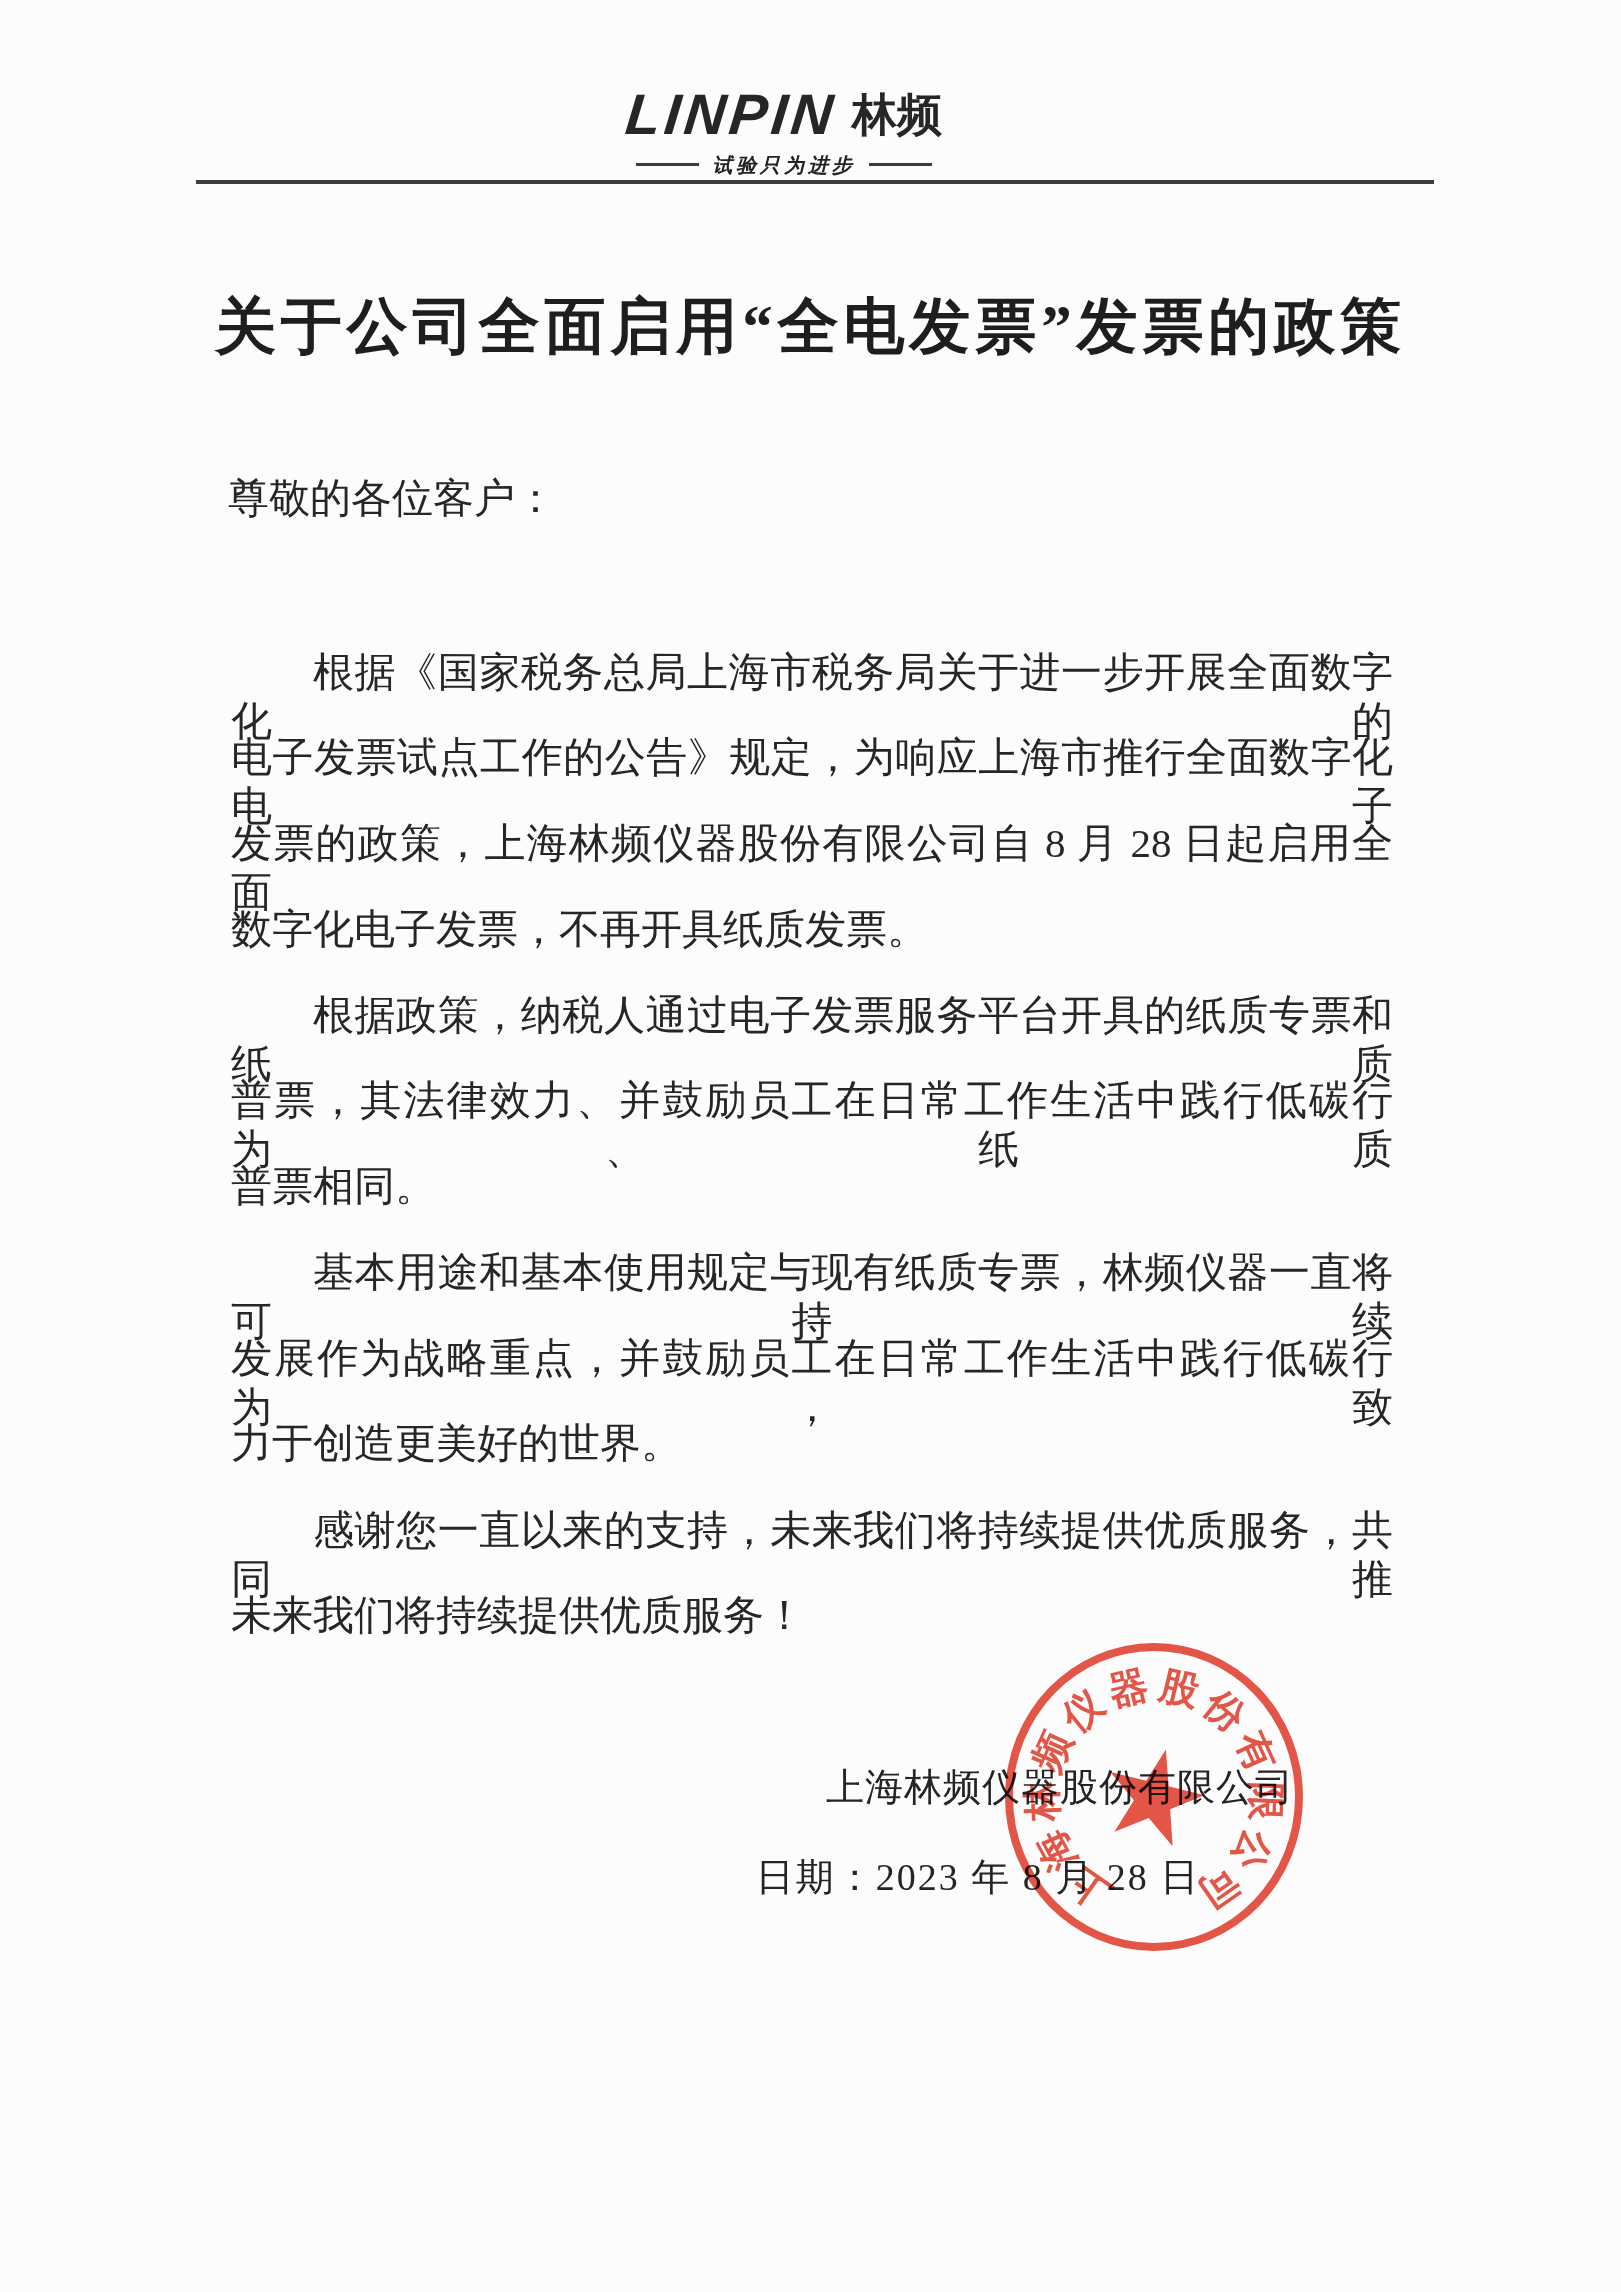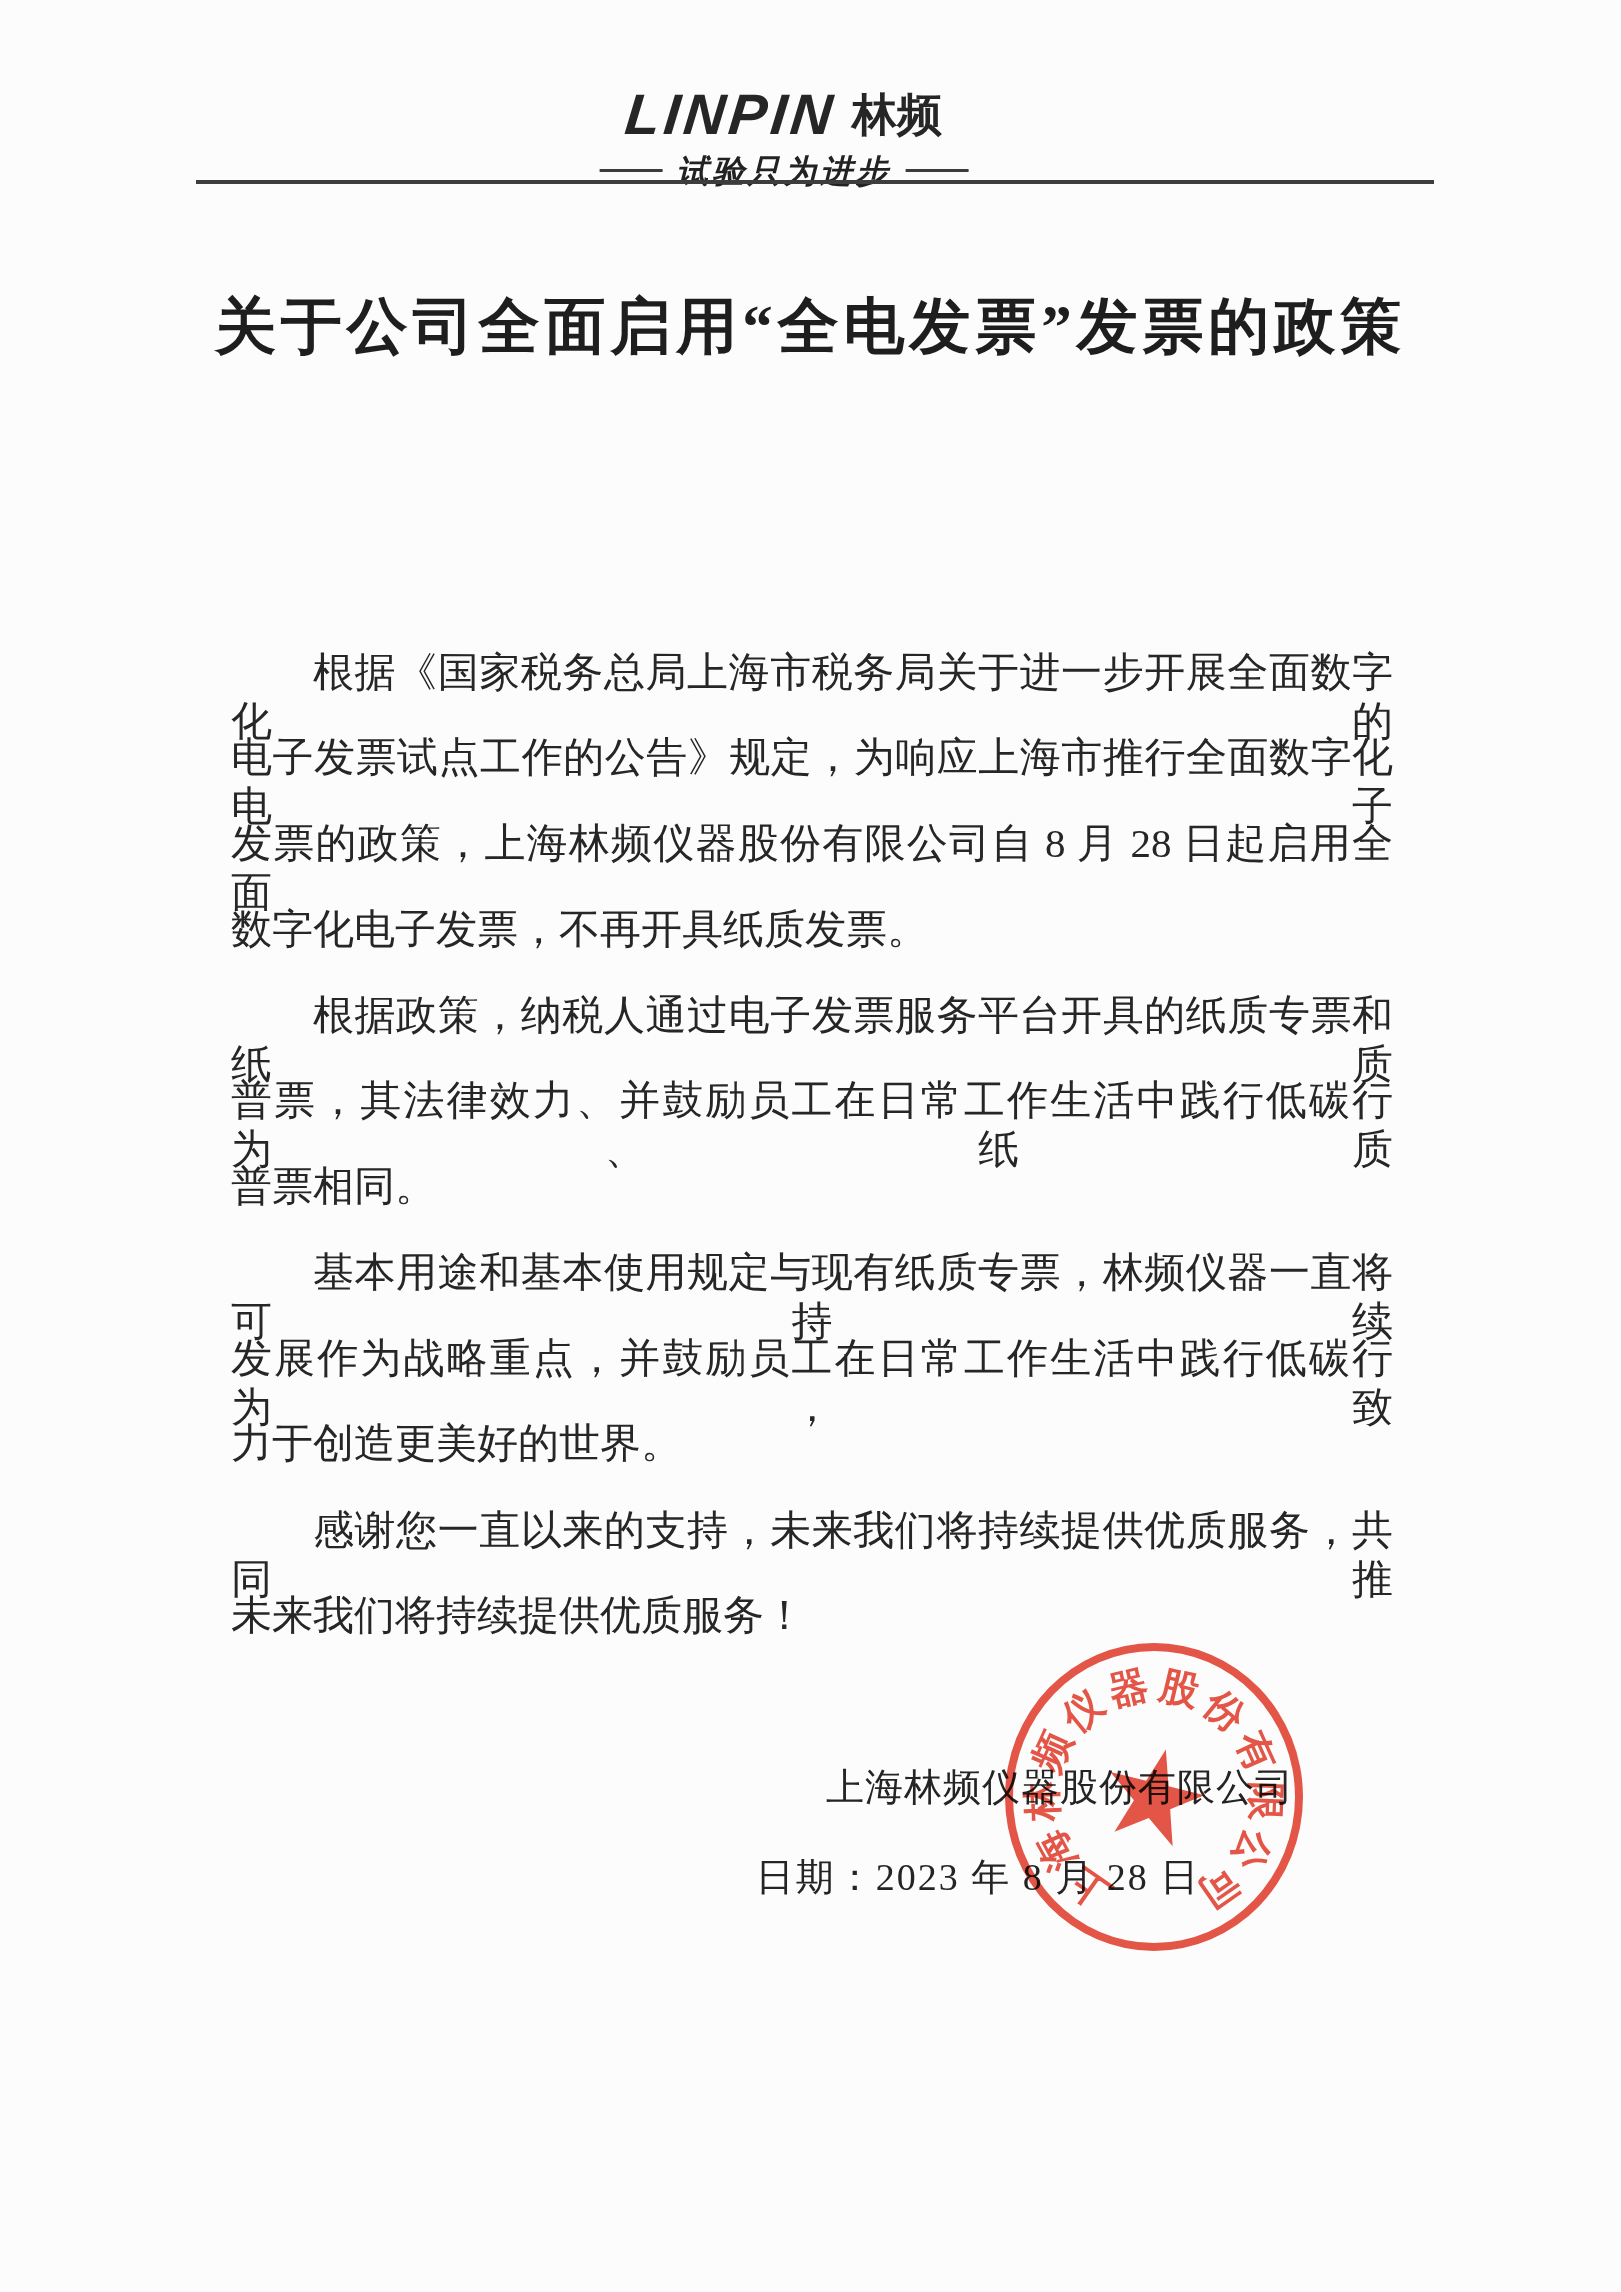--- a/index.html
+++ b/index.html
@@ -21,21 +21,21 @@
     font-weight:700;font-style:italic;
     font-size:57px;line-height:1;
     letter-spacing:3.9px;color:#262626;
     transform:skewX(-6deg);
   }
   .logo-cjk{font-weight:700;font-size:45px;line-height:1;color:#262626;
     font-family:"Liberation Sans","DejaVu Sans",sans-serif;}
   .tagline-row{margin-top:11.8px;display:flex;align-items:center;justify-content:center;gap:13.7px;}
   .tag-dash{width:63px;height:2.9px;background:#3c3c3c;}
   .tagline{
-    font-size:32px;font-weight:700;font-style:italic;line-height:1;
+    font-size:20px;font-weight:700;font-style:italic;line-height:1;
     color:#222;letter-spacing:3.9px;
   }
   .header-rule{position:absolute;top:180px;left:196px;width:1238px;height:3.9px;background:#3d3d3d;}
 
   
   .title{
     position:absolute;top:286px;left:0;width:100%;
     text-align:center;
     font-size:61px;font-weight:700;letter-spacing:4.9px;
     color:#1e1e1e;white-space:nowrap;
@@ -107,20 +107,21 @@
     <div class="tagline-row">
       <span class="tag-dash"></span>
       <span class="tagline">试验只为进步</span>
       <span class="tag-dash"></span>
     </div>
   </div>
   <div class="header-rule"></div>
 
   <div class="title">关于公司全面启用“全电发票”发票的政策</div>
 
+  <div class="salutation">尊敬的各位客户：</div>
 
   <div class="bline l0 indent fill">根据《国家税务总局上海市税务局关于进一步开展全面数字化的</div>
   <div class="bline l1 fill">电子发票试点工作的公告》规定，为响应上海市推行全面数字化电子</div>
   <div class="bline l2 fill">发票的政策，上海林频仪器股份有限公司自 8 月 28 日起启用全面</div>
   <div class="bline l3">数字化电子发票，不再开具纸质发票。</div>
   <div class="bline l4 indent fill">根据政策，纳税人通过电子发票服务平台开具的纸质专票和纸质</div>
   <div class="bline l5 fill">普票，其法律效力、并鼓励员工在日常工作生活中践行低碳行为、纸质</div>
   <div class="bline l6">普票相同。</div>
   <div class="bline l7 indent fill">基本用途和基本使用规定与现有纸质专票，林频仪器一直将可持续</div>
   <div class="bline l8 fill">发展作为战略重点，并鼓励员工在日常工作生活中践行低碳行为，致</div>

